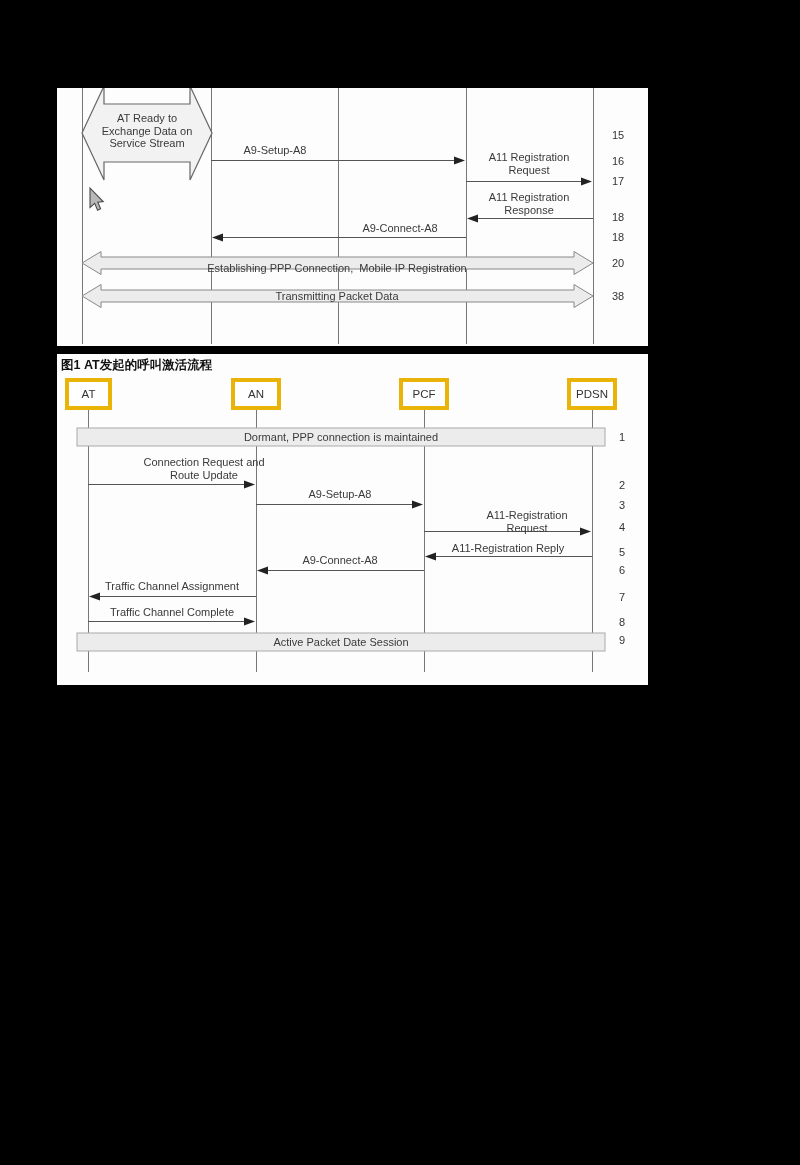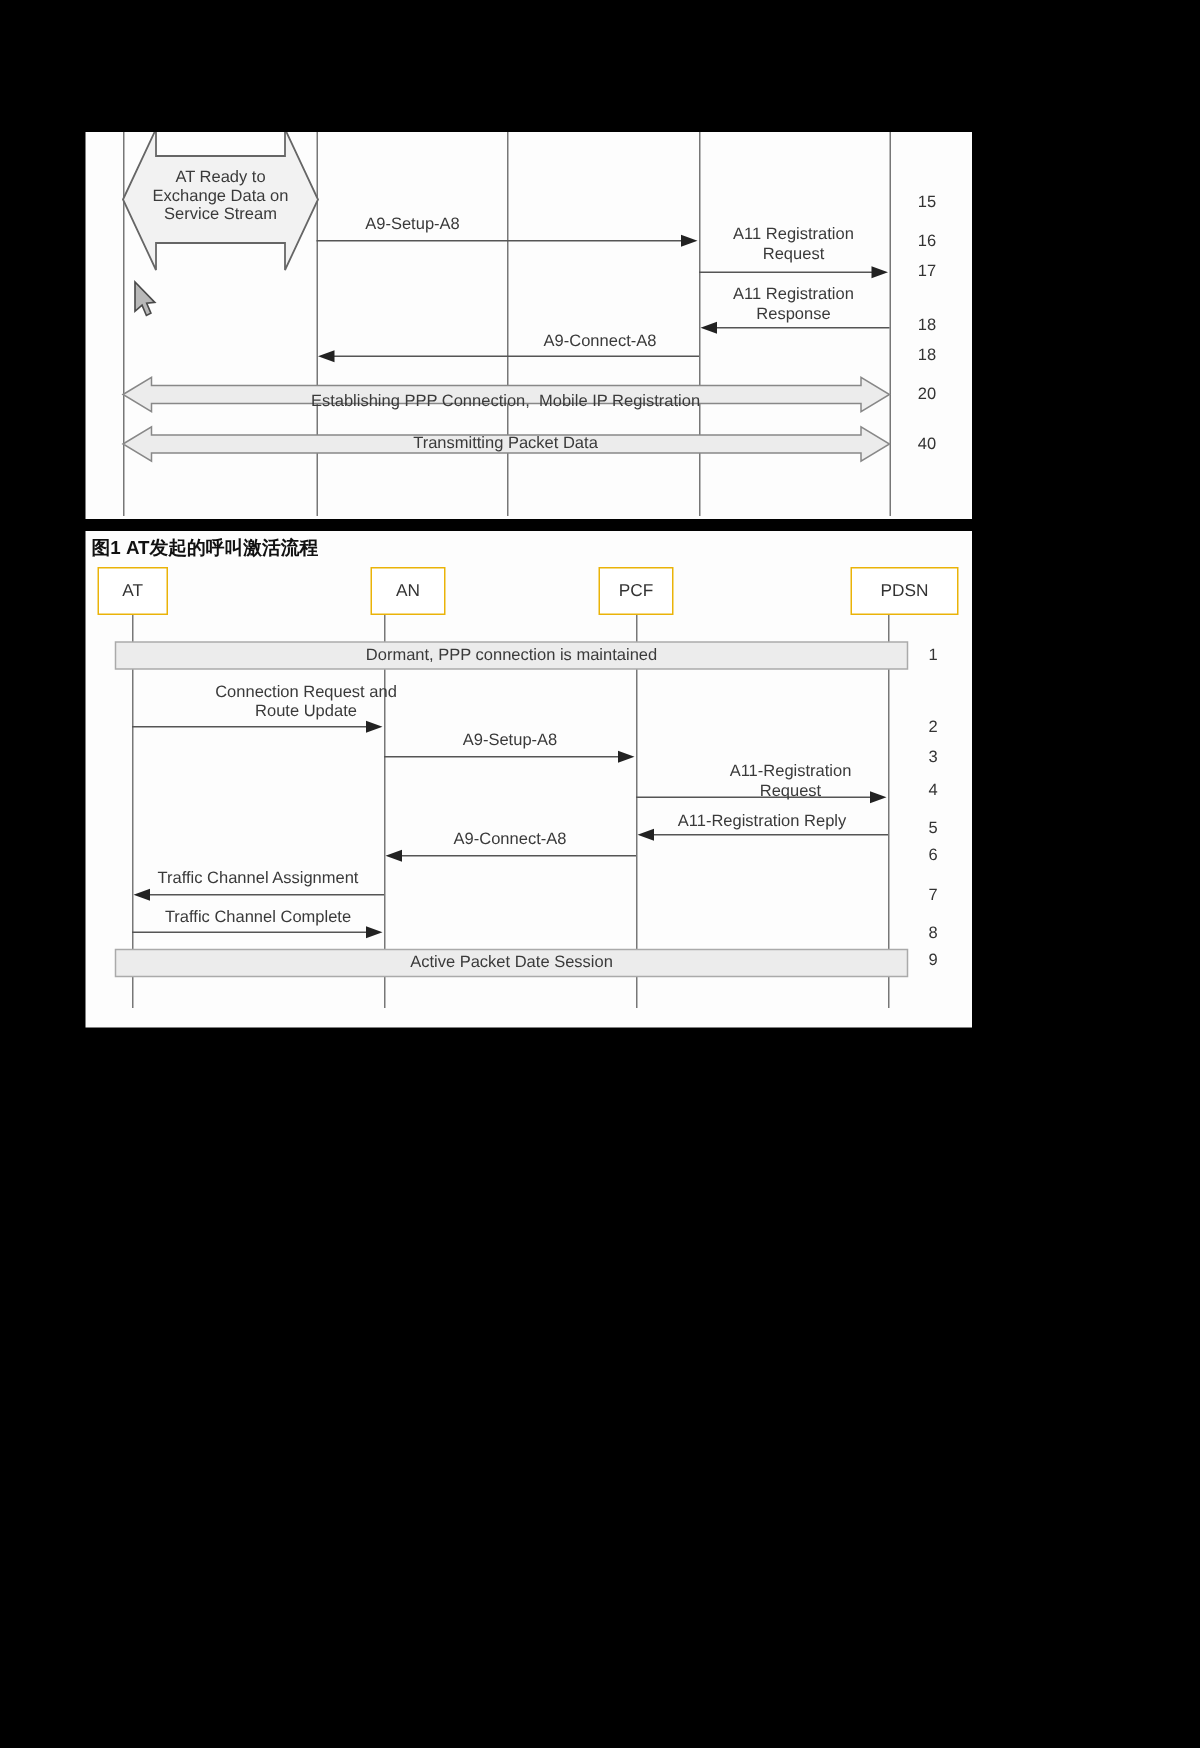--- a/index.html
+++ b/index.html
@@ -29,21 +29,21 @@
   }
   .step{
     position:absolute;
     transform:translate(-50%,-50%);
     font-size:11px;
     color:#333;
   }
   .actor{
     position:absolute;
     box-sizing:border-box;
-    border:1px solid #eab308;
+    border:4px solid #eab308;
     background:#fff;
     display:flex;align-items:center;justify-content:center;
     font-size:11.5px;color:#333;
   }
   #caption{
     position:absolute;left:4px;top:3px;
     font-size:12.5px;font-weight:700;color:#111;
     white-space:nowrap;
   }
 </style>
@@ -93,21 +93,21 @@
   <div class="lbl" style="left:343px;top:140px;">A9-Connect-A8</div>
   <div class="lbl" style="left:280px;top:180px;">Establishing PPP Connection,  Mobile IP Registration</div>
   <div class="lbl" style="left:280px;top:208px;">Transmitting Packet Data</div>
 
   <div class="step" style="left:561px;top:47px;">15</div>
   <div class="step" style="left:561px;top:73px;">16</div>
   <div class="step" style="left:561px;top:93px;">17</div>
   <div class="step" style="left:561px;top:129px;">18</div>
   <div class="step" style="left:561px;top:149px;">18</div>
   <div class="step" style="left:561px;top:175px;">20</div>
-  <div class="step" style="left:561px;top:208px;">40</div>
+  <div class="step" style="left:561px;top:208px;">38</div>
 </div>
 
 <div class="panel" id="panel2">
   <div id="caption">图1  AT发起的呼叫激活流程</div>
 
   <svg class="layer" width="591" height="331" viewBox="0 0 591 331">
 
     <g stroke="#777" stroke-width="1">
       <line x1="31.5" y1="56" x2="31.5" y2="318"></line>
       <line x1="199.5" y1="56" x2="199.5" y2="318"></line>
@@ -132,23 +132,23 @@
       <line x1="367" y1="216.5" x2="206" y2="216.5"></line>
       <polygon points="200,216.5 211,212.5 211,220.5" stroke="none"></polygon>
       <line x1="199" y1="242.5" x2="38" y2="242.5"></line>
       <polygon points="32,242.5 43,238.5 43,246.5" stroke="none"></polygon>
       <line x1="31" y1="267.5" x2="192" y2="267.5"></line>
       <polygon points="198,267.5 187,263.5 187,271.5" stroke="none"></polygon>
     </g>
   </svg>
 
   <div class="actor" style="left:8px;top:24px;width:47px;height:32px;">AT</div>
-  <div class="actor" style="left:174px;top:24px;width:50px;height:32px;margin-left:16px;">AN</div>
+  <div class="actor" style="left:174px;top:24px;width:50px;height:32px;">AN</div>
   <div class="actor" style="left:342px;top:24px;width:50px;height:32px;">PCF</div>
-  <div class="actor" style="left:510px;top:24px;width:72px;height:32px;">PDSN</div>
+  <div class="actor" style="left:510px;top:24px;width:50px;height:32px;">PDSN</div>
 
   <div class="lbl" style="left:284px;top:83px;">Dormant, PPP connection is maintained</div>
   <div class="lbl" style="left:99px;top:114px;margin-left:48px;">Connection Request and
 Route Update</div>
   <div class="lbl" style="left:283px;top:140px;">A9-Setup-A8</div>
   <div class="lbl" style="left:470px;top:167px;">A11-Registration Request</div>
   <div class="lbl" style="left:451px;top:194px;">A11-Registration Reply</div>
   <div class="lbl" style="left:283px;top:206px;">A9-Connect-A8</div>
   <div class="lbl" style="left:115px;top:232px;">Traffic Channel Assignment</div>
   <div class="lbl" style="left:115px;top:258px;">Traffic Channel Complete</div>

